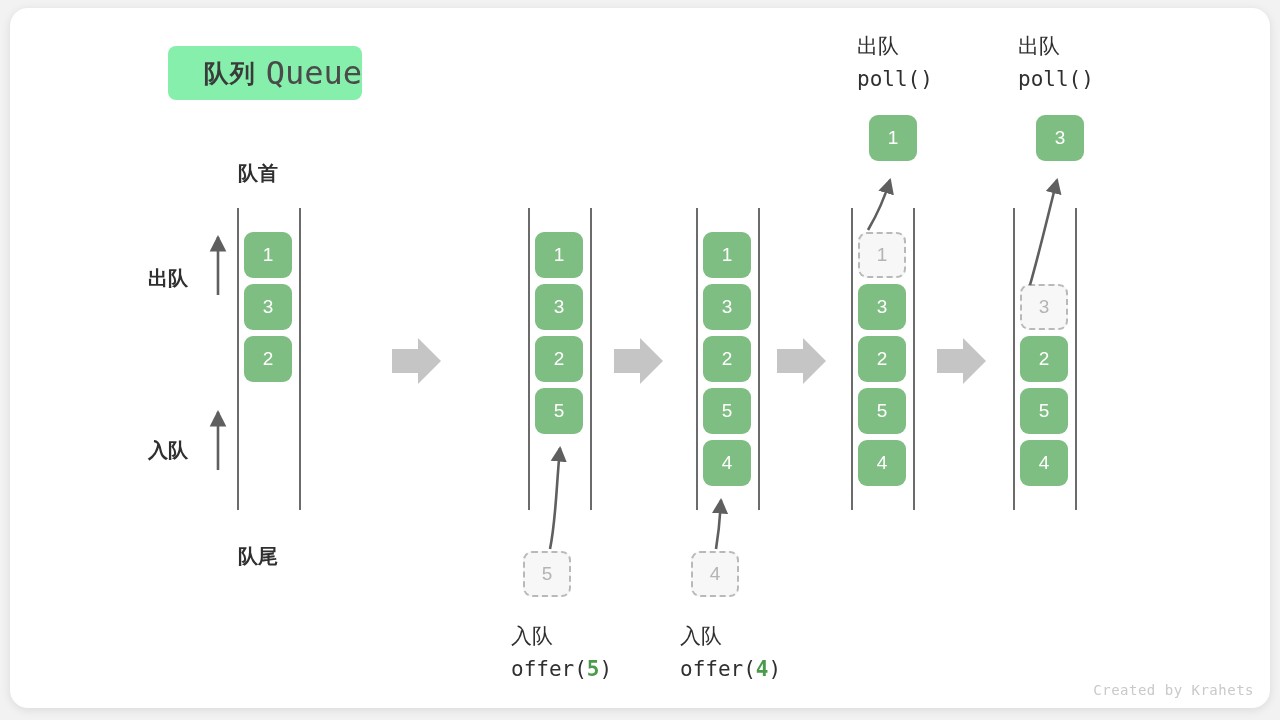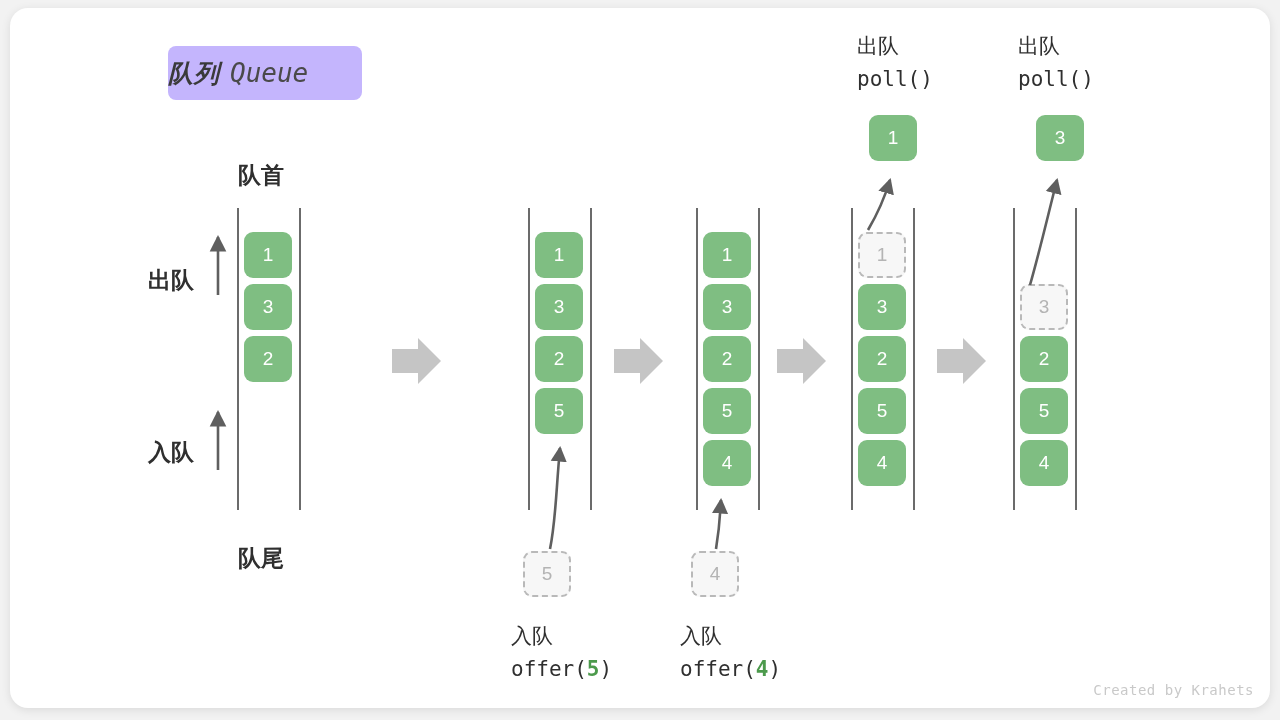--- a/index.html
+++ b/index.html
@@ -26,44 +26,43 @@
     box-shadow: 0 2px 10px rgba(0,0,0,0.10);
   }
 
   
   #title-chip {
     position: absolute;
     left: 168px;
     top: 46px;
     width: 194px;
     height: 54px;
-    background: #c4b5fd;
+    background: #86efac;
     border-radius: 8px;
     display: flex;
     align-items: center;
-    justify-content: flex-start;
+    justify-content: flex-end;
     gap: 10px;
-    font-style: italic;
   }
   #title-chip .cn {
     font-size: 25px;
     font-weight: bold;
     color: #3a3a3a;
     letter-spacing: 1px;
   }
   #title-chip .en {
     font-family: "DejaVu Sans Mono", monospace;
-    font-size: 26px;
+    font-size: 32px;
     color: #4a4a4a;
   }
 
   
   .cn-label {
     position: absolute;
-    font-size: 23px;
+    font-size: 20px;
     font-weight: bold;
     color: #2f2f2f;
     white-space: nowrap;
   }
   .op-label {
     position: absolute;
     white-space: nowrap;
     text-align: left;
     line-height: 1.55;
   }

